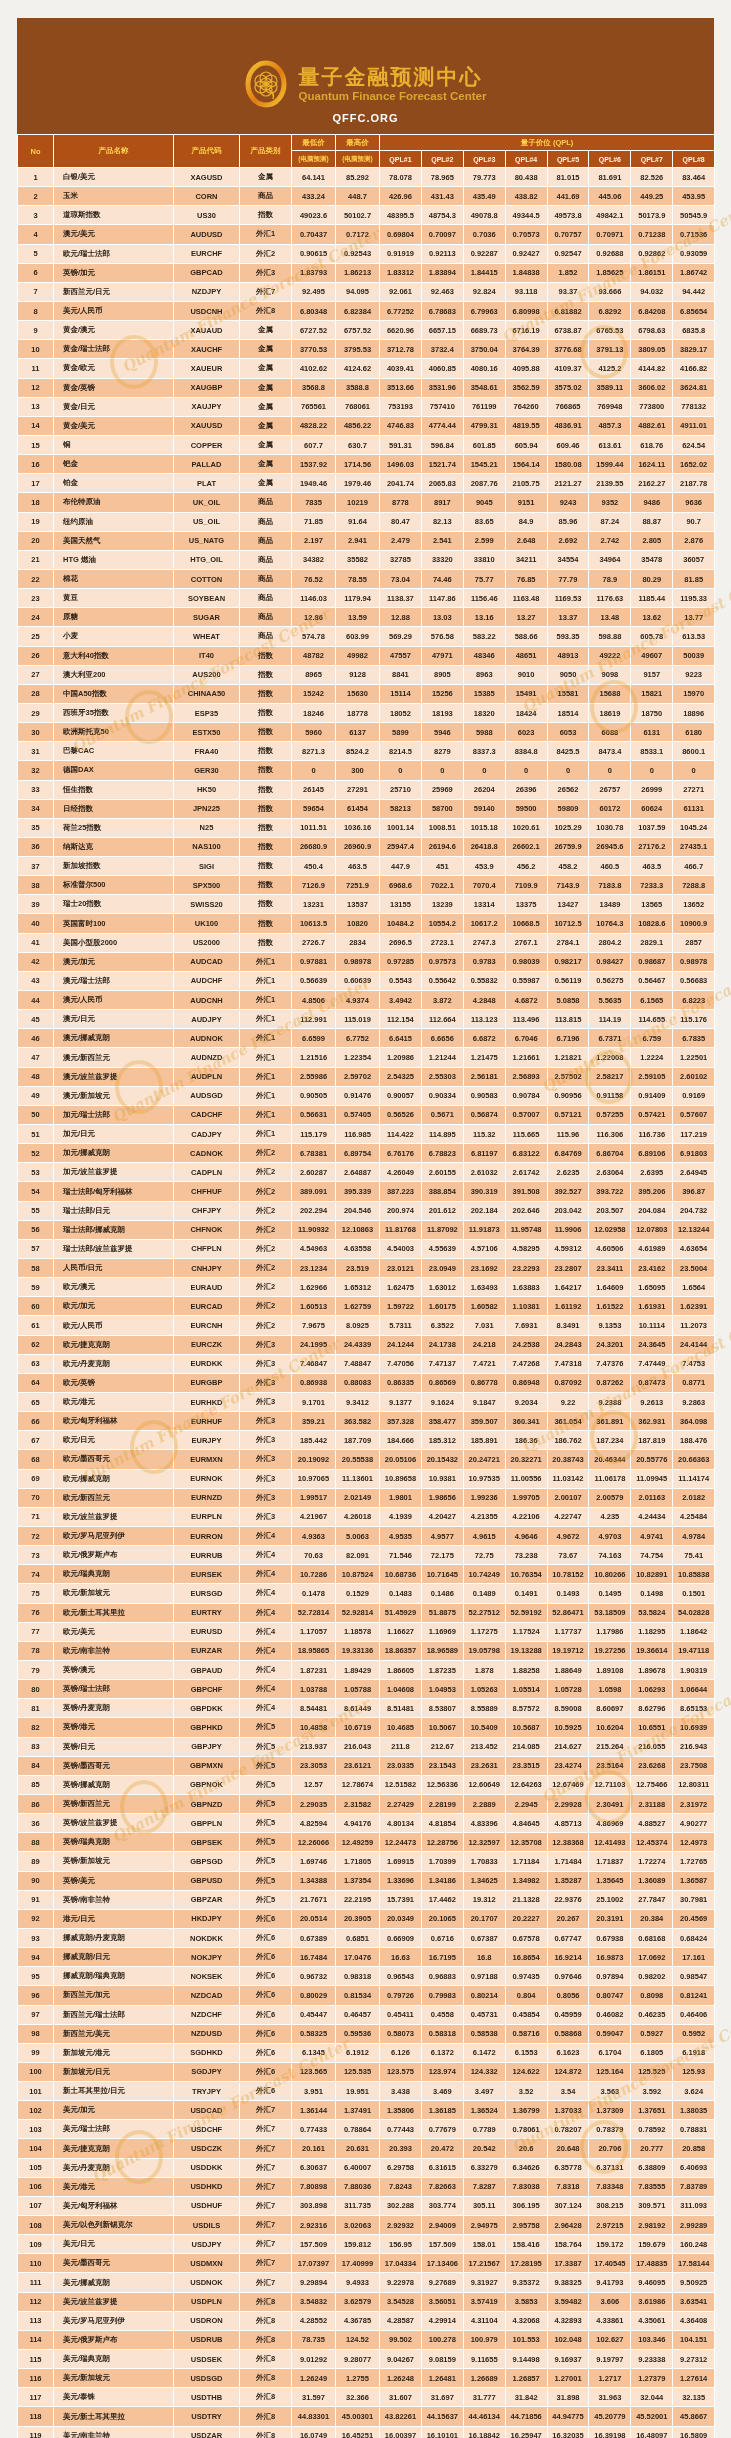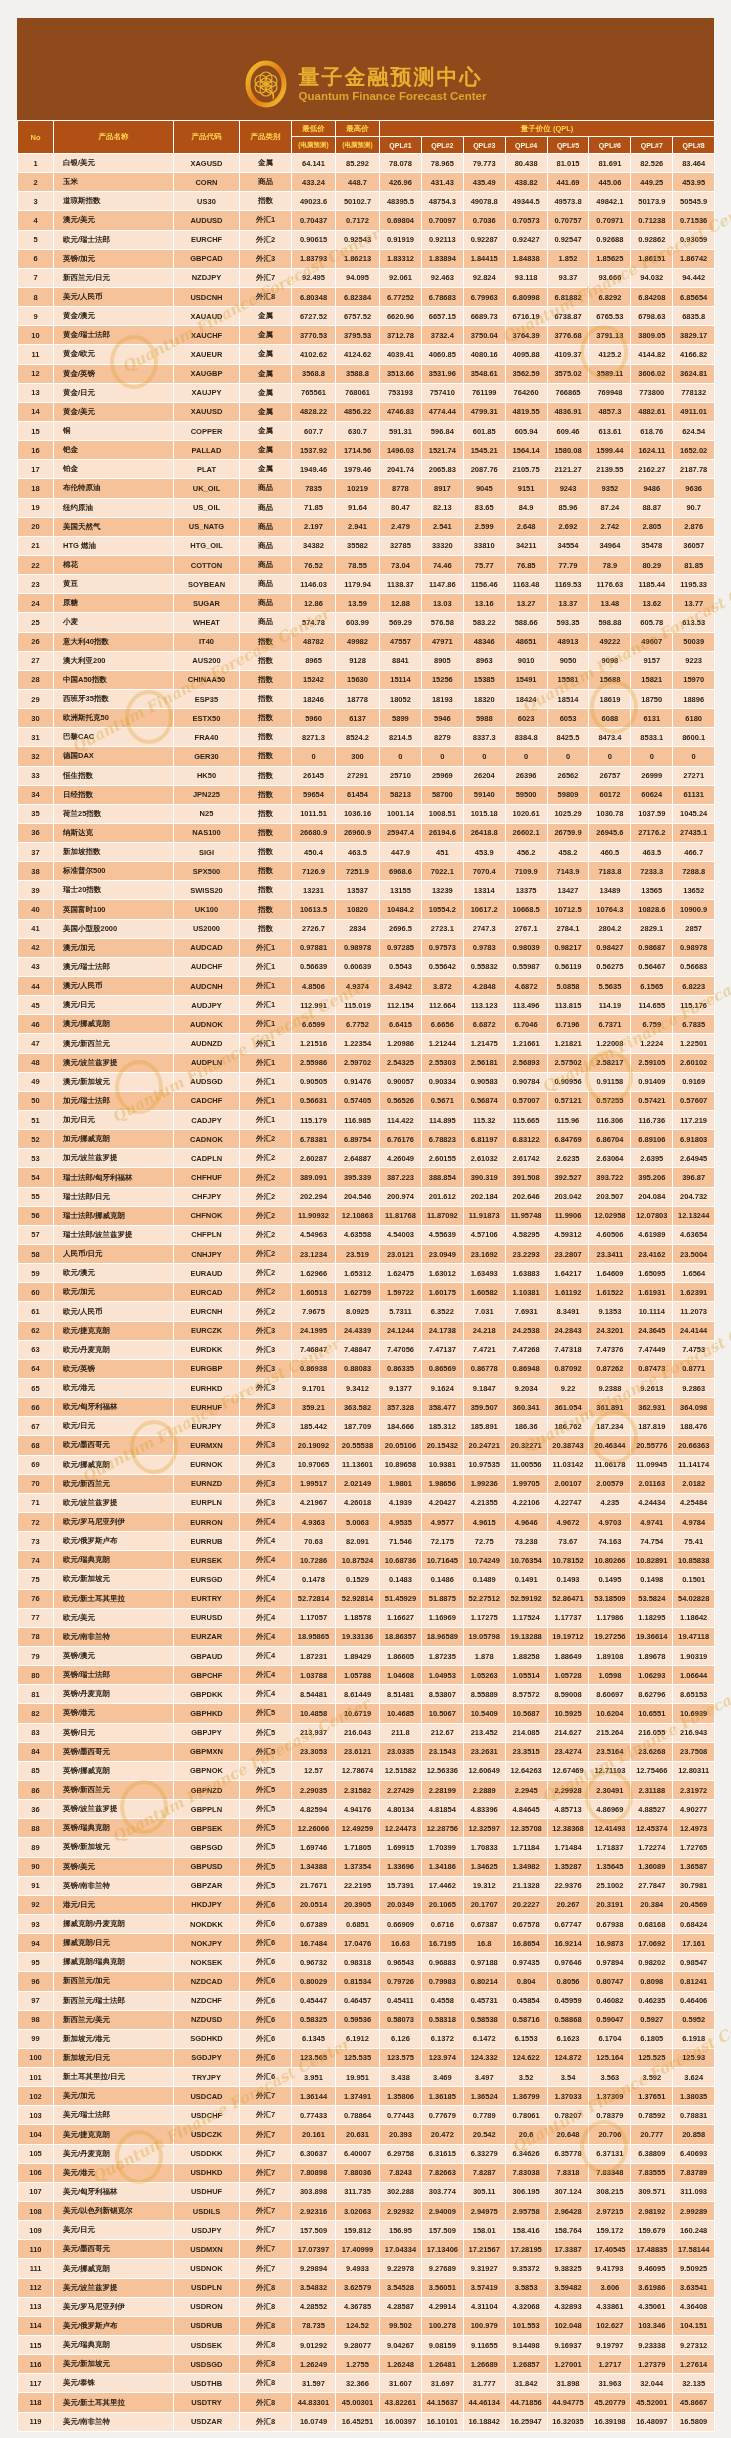--- a/index.html
+++ b/index.html
@@ -117,20 +117,21 @@
               <circle cx="26" cy="27" r="6"></circle>
               <path d="M24 30 q6 4 4 9" stroke-width="1.6"></path>
             </g>
           </svg>
         </div>
         <div class="brand-text">
           <div class="brand-cn">量子金融预测中心</div>
           <div class="brand-en">Quantum Finance Forecast Center</div>
         </div>
       </div>
+      <div class="site">QFFC.ORG</div>
     </div>
 
     <table class="qtable">
       <colgroup>
         <col style="width:36px">
           <col style="width:120px">
           <col style="width:66px">
           <col style="width:52px">
         <col style="width:44px">
           <col style="width:44px">

